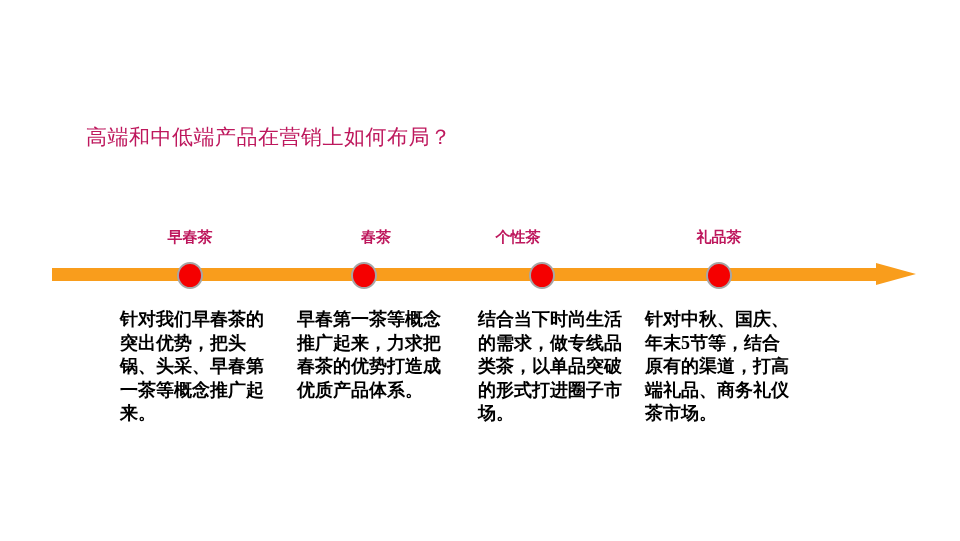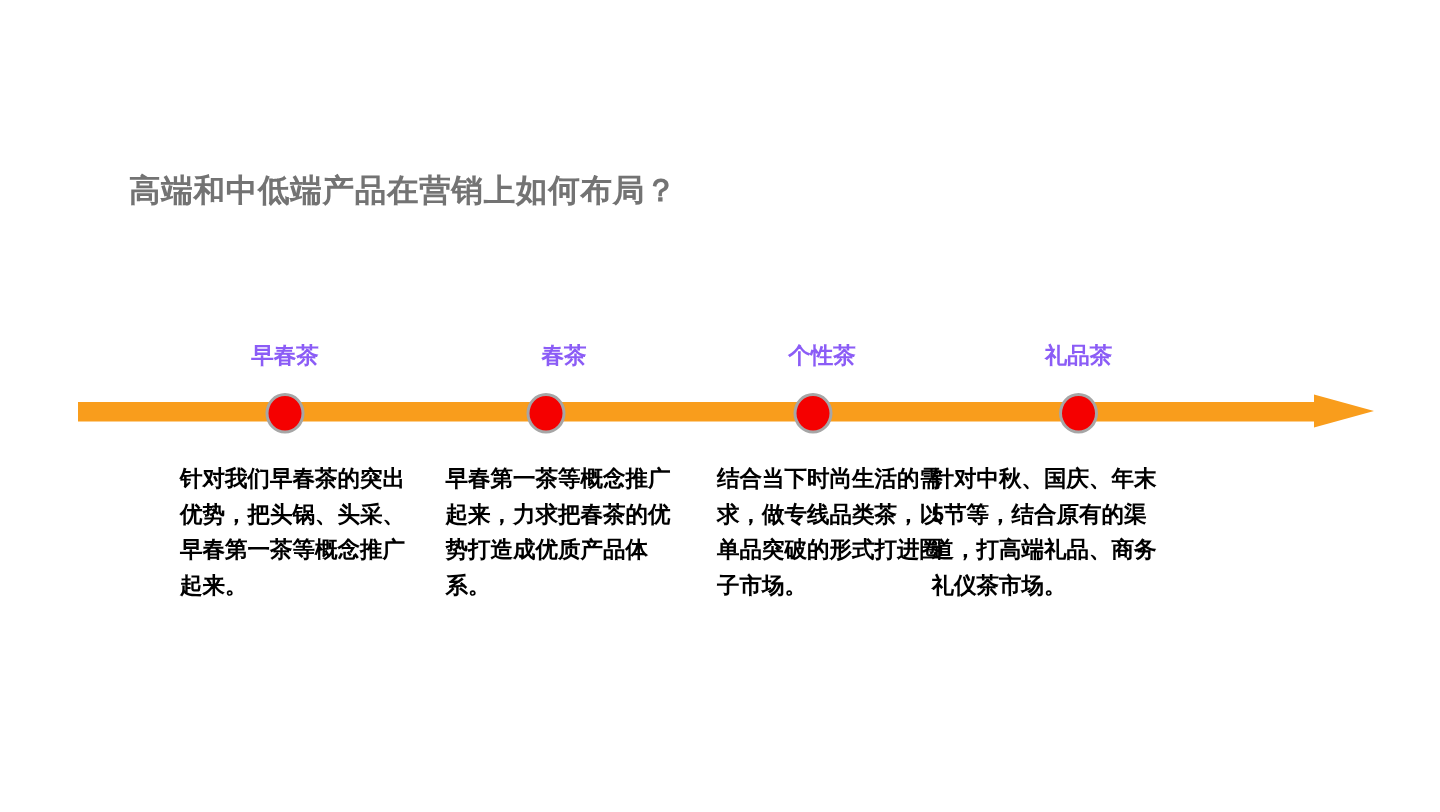--- a/index.html
+++ b/index.html
@@ -18,24 +18,24 @@
     position: relative;
     width: 960px;
     height: 541px;
     background: #ffffff;
   }
 
   
   .slide-title {
     position: absolute;
     left: 86px;
-    top: 113px;
+    top: 123px;
     font-size: 21px;
-    font-weight: bold;
-    color: #737373;
+    font-weight: normal;
+    color: #be185d;
     letter-spacing: 0.5px;
     white-space: nowrap;
   }
 
   
   .timeline {
     position: absolute;
     left: 0;
     top: 0;
     width: 960px;
@@ -70,41 +70,41 @@
   }
 
   .milestone-label {
     position: absolute;
     top: 228px;
     width: 160px;
     margin-left: -80px;
     text-align: center;
     font-size: 15px;
     font-weight: bold;
-    color: #8b5cf6;
+    color: #be185d;
     white-space: nowrap;
   }
 
   .milestone-dot {
     position: absolute;
     top: 262px;
     margin-left: -13px;
     width: 22px;
     height: 23px;
     border-radius: 50%;
     background: #F50000;
     border: 2px solid #A6A6A6;
     box-sizing: content-box;
   }
 
   .milestone-text {
     position: absolute;
     top: 308px;
     width: 150px;
-    font-size: 15px;
+    font-size: 18px;
     line-height: 23.5px;
     font-weight: bold;
     color: #000000;
     text-align: left;
     letter-spacing: 0px;
   }
 </style>
 </head>
 <body>
 
@@ -123,24 +123,24 @@
     <div class="milestone-text" style="left:120px;">针对我们早春茶的突出优势，把头锅、头采、早春第一茶等概念推广起来。</div>
   </div>
 
   <div class="milestone">
     <div class="milestone-label" style="left:376px;">春茶</div>
     <div class="milestone-dot" style="left:364px;"></div>
     <div class="milestone-text" style="left:297px;">早春第一茶等概念推广起来，力求把春茶的优势打造成优质产品体系。</div>
   </div>
 
   <div class="milestone">
-    <div class="milestone-label" style="left:548px;">个性茶</div>
+    <div class="milestone-label" style="left:518px;">个性茶</div>
     <div class="milestone-dot" style="left:542px;"></div>
     <div class="milestone-text" style="left:478px;">结合当下时尚生活的需求，做专线品类茶，以单品突破的形式打进圈子市场。</div>
   </div>
 
   <div class="milestone">
     <div class="milestone-label" style="left:719px;text-align:center;">礼品茶</div>
     <div class="milestone-dot" style="left:719px;"></div>
-    <div class="milestone-text" style="left:621px;">针对中秋、国庆、年末5节等，结合原有的渠道，打高端礼品、商务礼仪茶市场。</div>
+    <div class="milestone-text" style="left:645px;font-family:Liberation Serif, serif;">针对中秋、国庆、年末5节等，结合原有的渠道，打高端礼品、商务礼仪茶市场。</div>
   </div>
 
 </div>
 
 </body></html>

